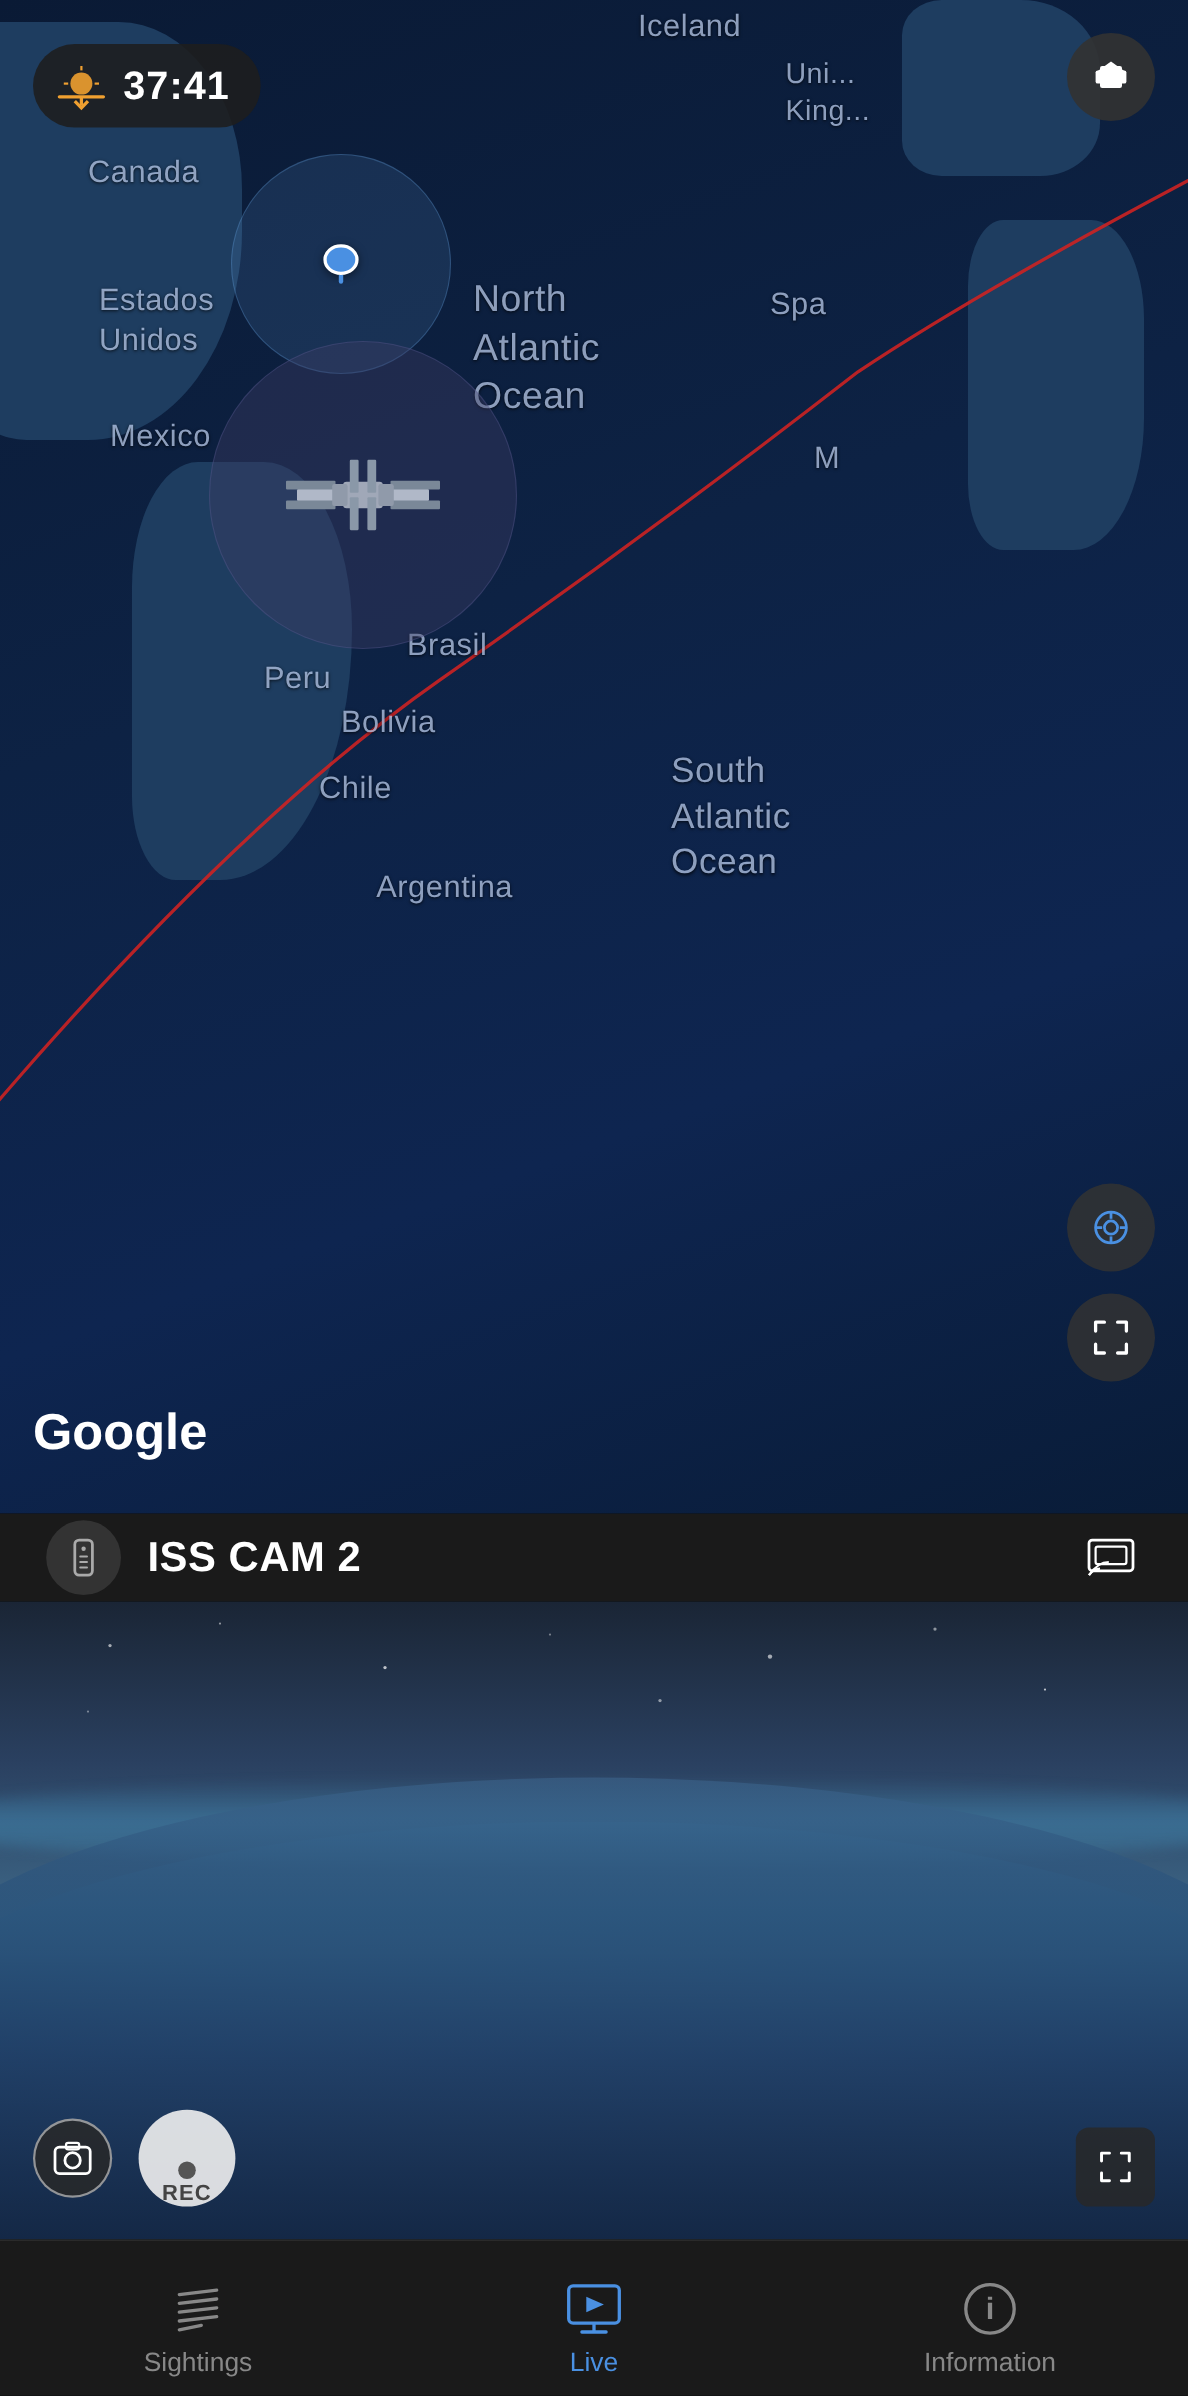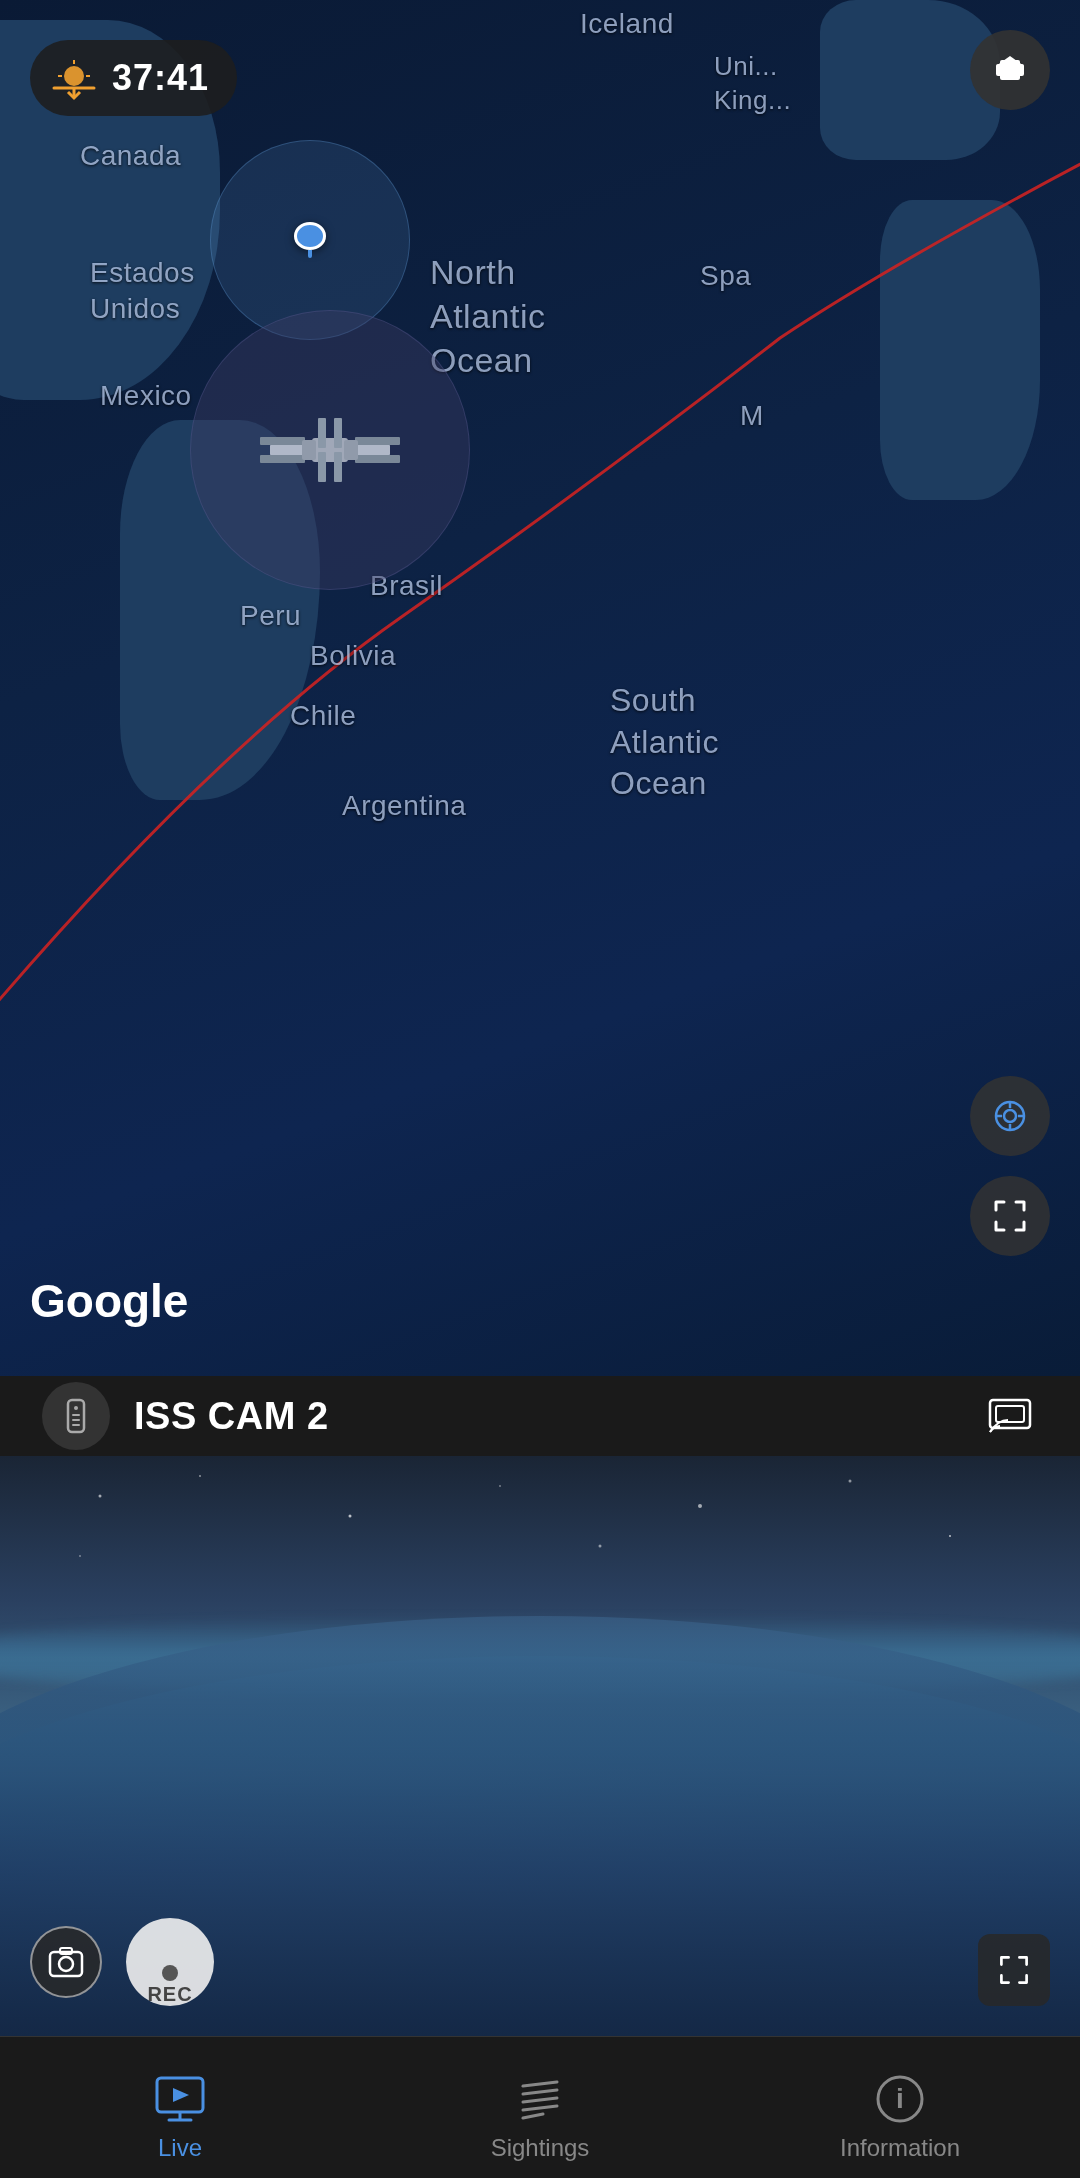--- a/index.html
+++ b/index.html
@@ -588,48 +588,48 @@
       <polyline points="26,6 34,6 34,14" stroke="white" stroke-width="3" fill="none" stroke-linecap="round" stroke-linejoin="round"></polyline>
       <polyline points="34,26 34,34 26,34" stroke="white" stroke-width="3" fill="none" stroke-linecap="round" stroke-linejoin="round"></polyline>
       <polyline points="14,34 6,34 6,26" stroke="white" stroke-width="3" fill="none" stroke-linecap="round" stroke-linejoin="round"></polyline>
     </svg>
   </div>
 </div>
 
 <div class="bottom-nav">
 
   <div class="nav-item">
-    <div class="nav-icon active">
-      <svg viewBox="0 0 54 54" width="54" height="54" xmlns="http://www.w3.org/2000/svg">
-
-        <rect x="4" y="6" width="46" height="34" rx="4" fill="none" stroke="#4a90e2" stroke-width="3"></rect>
-
-        <polygon points="20,16 20,30 36,23" fill="#4a90e2"></polygon>
-
-        <line x1="27" y1="40" x2="27" y2="48" stroke="#4a90e2" stroke-width="3"></line>
-        <line x1="16" y1="48" x2="38" y2="48" stroke="#4a90e2" stroke-width="3" stroke-linecap="round"></line>
-      </svg>
-    </div>
-    <span class="nav-label active">Live</span>
-  </div>
-
-  <div class="nav-item">
     <div class="nav-icon">
       <svg viewBox="0 0 54 54" width="54" height="54" xmlns="http://www.w3.org/2000/svg">
 
         <line x1="10" y1="14" x2="44" y2="10" stroke="#888" stroke-width="3" stroke-linecap="round"></line>
         <line x1="10" y1="22" x2="44" y2="18" stroke="#888" stroke-width="3" stroke-linecap="round"></line>
         <line x1="10" y1="30" x2="44" y2="26" stroke="#888" stroke-width="3" stroke-linecap="round"></line>
         <line x1="10" y1="38" x2="44" y2="34" stroke="#888" stroke-width="3" stroke-linecap="round"></line>
         <line x1="10" y1="46" x2="30" y2="42" stroke="#888" stroke-width="3" stroke-linecap="round"></line>
       </svg>
     </div>
     <span class="nav-label">Sightings</span>
   </div>
 
+  <div class="nav-item">
+    <div class="nav-icon active">
+      <svg viewBox="0 0 54 54" width="54" height="54" xmlns="http://www.w3.org/2000/svg">
+
+        <rect x="4" y="6" width="46" height="34" rx="4" fill="none" stroke="#4a90e2" stroke-width="3"></rect>
+
+        <polygon points="20,16 20,30 36,23" fill="#4a90e2"></polygon>
+
+        <line x1="27" y1="40" x2="27" y2="48" stroke="#4a90e2" stroke-width="3"></line>
+        <line x1="16" y1="48" x2="38" y2="48" stroke="#4a90e2" stroke-width="3" stroke-linecap="round"></line>
+      </svg>
+    </div>
+    <span class="nav-label active">Live</span>
+  </div>
+
 
   <div class="nav-item">
     <div class="nav-icon">
       <svg viewBox="0 0 54 54" width="54" height="54" xmlns="http://www.w3.org/2000/svg">
         <circle cx="27" cy="27" r="22" fill="none" stroke="#888" stroke-width="3"></circle>
         <text x="27" y="36" text-anchor="middle" font-size="28" font-weight="700" fill="#888" font-family="Arial">i</text>
       </svg>
     </div>
     <span class="nav-label">Information</span>
   </div>

